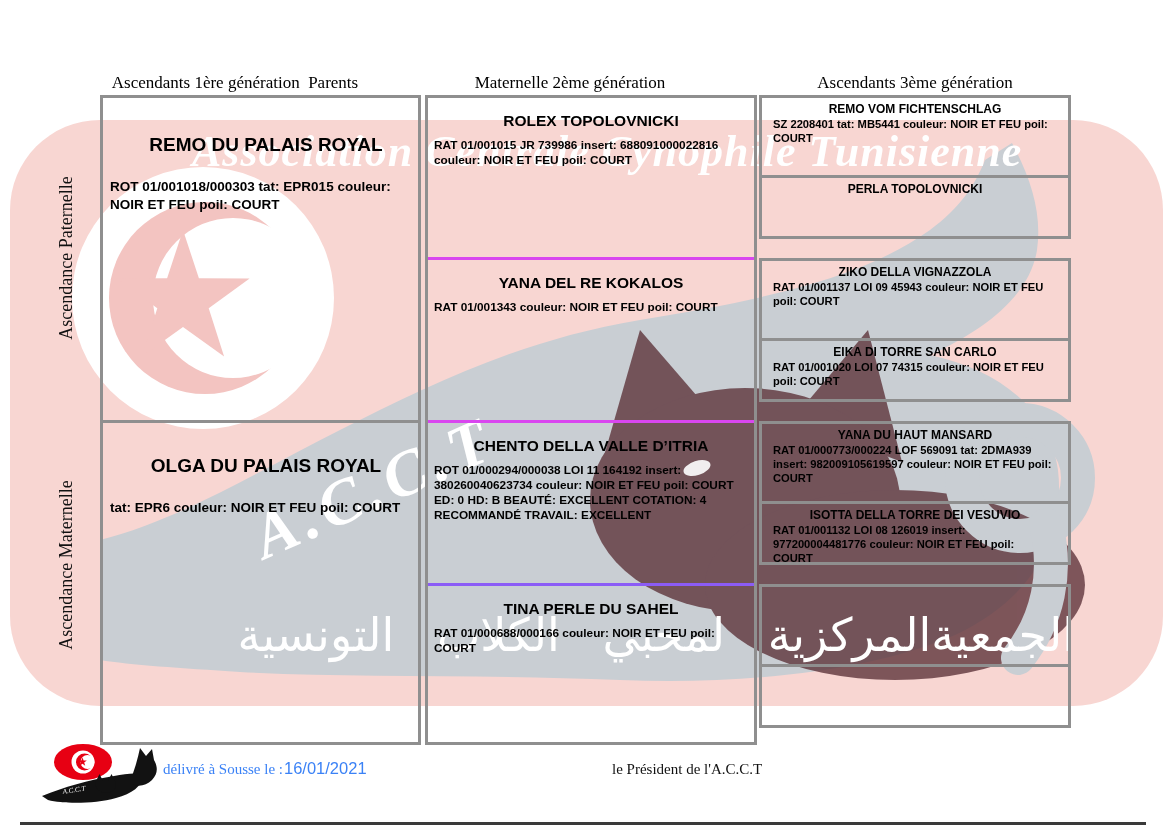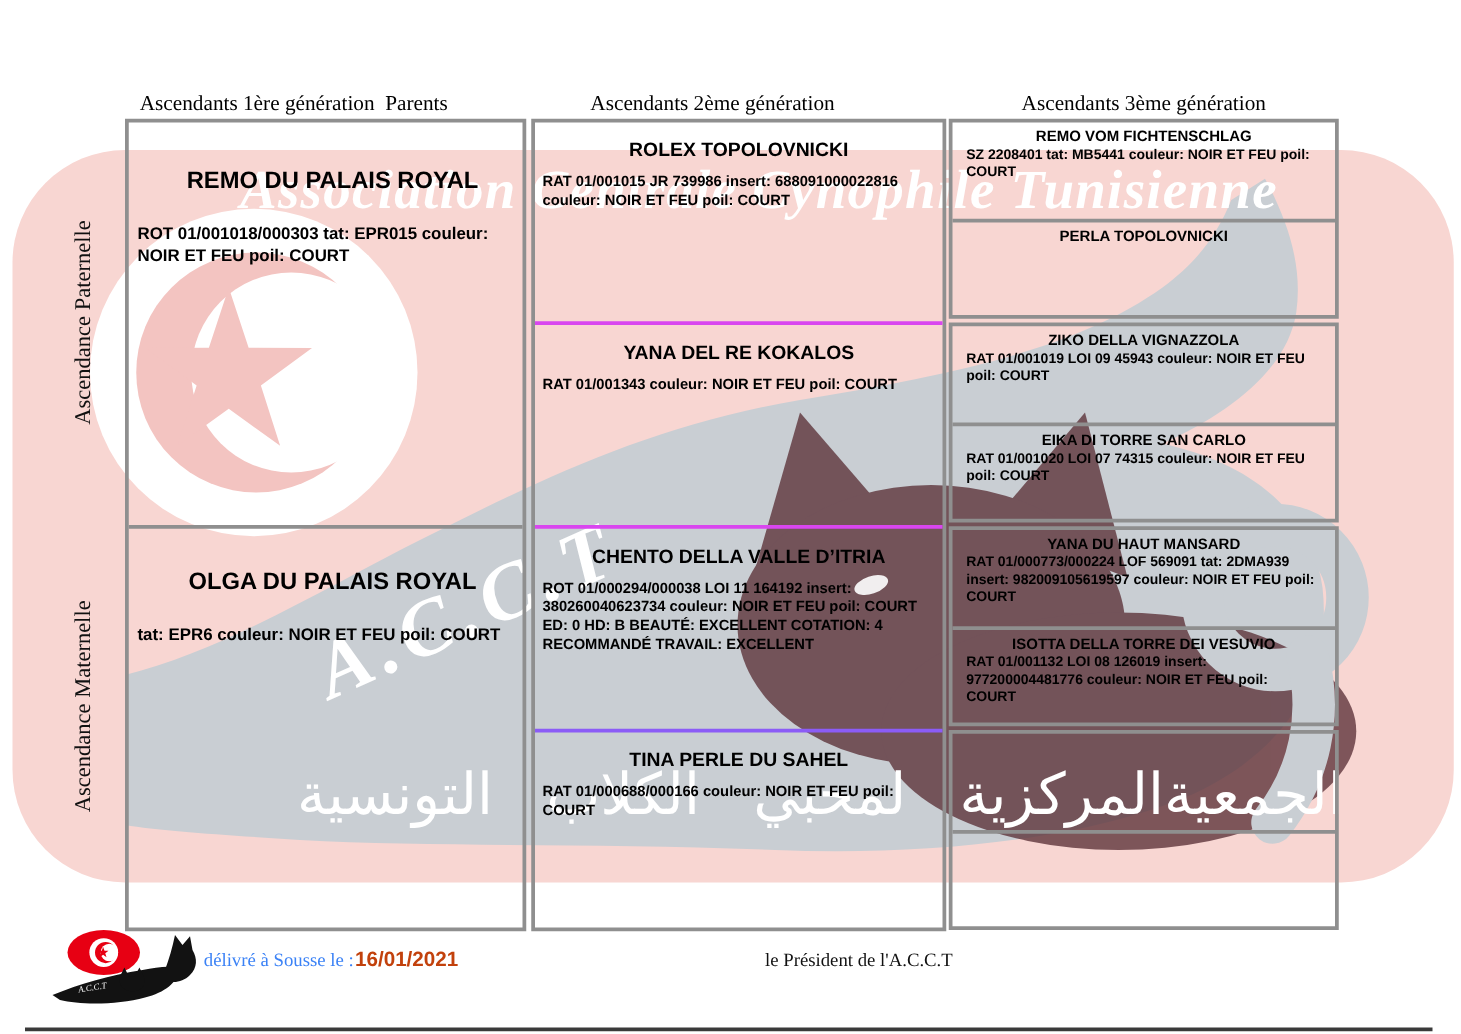--- a/index.html
+++ b/index.html
@@ -29,21 +29,21 @@
   .side-label{position:absolute;width:280px;height:24px;z-index:3;text-align:center;
     font-family:"Liberation Serif",serif;font-size:18px;color:#111;transform:rotate(-90deg);}
   .side-paternal{left:-72px;top:246px;}
   .side-maternal{left:-72px;top:553px;}
 
   
   .gbox{position:absolute;border:3px solid #8f8f8f;box-sizing:border-box;z-index:2;
         background:transparent;display:flex;flex-direction:column;}
   .col1{left:100px;top:95px;width:321px;height:650px;}
   .col2{left:425px;top:95px;width:332px;height:650px;}
-  .g3box{left:759px;width:312px;height:160px;}
+  .g3box{left:759px;width:312px;height:144px;}
   .g3a{top:95px;} .g3b{top:258px;} .g3c{top:421px;} .g3d{top:584px;}
 
   .cell{position:relative;overflow:hidden;}
   .col1 .c1{height:322px;border-bottom:3px solid #8f8f8f;}
   .col1 .c2{flex:1;}
   .col2 .c1{height:159px;}
   .col2 .cn{height:160px;border-top:3px solid #d946ef;}
   .col2 .cl{flex:1;border-top:3px solid #8b5cf6;}
   .g3box .c1{height:77px;border-bottom:3px solid #8f8f8f;}
   .g3box .c2{flex:1;}
@@ -55,21 +55,21 @@
   .g2-name{font-size:15.5px;text-align:center;margin-top:14px;}
   .g2-details{font-size:11.8px;margin-top:8px;padding:0 6px;line-height:1.28;}
   .g3-name{font-size:12px;text-align:center;margin-top:4px;}
   .g3-details{font-size:11.2px;margin-top:1px;padding:0 11px;line-height:1.25;}
 
   
   .footer-logo{position:absolute;left:36px;top:742px;z-index:3;}
   .issued-label{position:absolute;left:163px;top:761px;z-index:3;
     font-family:"Liberation Serif",serif;font-size:15px;color:#3b82f6;}
   .issued-date{position:absolute;left:284px;top:759px;z-index:3;
-    font-size:16.5px;font-weight:bold;color:#c2410c;}
+    font-size:16.5px;font-weight:normal;color:#3b82f6;}
   .president{position:absolute;left:612px;top:761px;z-index:3;
     font-family:"Liberation Serif",serif;font-size:15px;color:#111;}
   .bottom-line{position:absolute;left:20px;top:822px;width:1126px;height:3px;
     background:#3a3a3a;z-index:3;}
 </style>
 </head>
 <body>
 
 <div class="page">
 
@@ -110,21 +110,21 @@
       <circle cx="1020" cy="478" r="58"></circle>
       <path d="M 1046 525 C 1058 572 1048 620 1018 658"></path>
     </g>
   </svg>
 
   <div class="wm-assoc">Association Centrale Cynophile Tunisienne</div>
   <div class="wm-acct">A.C.C.T</div>
   <div class="wm-arabic">الجمعيةالمركزية لمحبي الكلاب التونسية</div>
 
   <div class="gen-header gh1">Ascendants 1ère génération  Parents</div>
-  <div class="gen-header gh2">Ascendants 2ème génération</div>
+  <div class="gen-header gh2">Maternelle 2ème génération</div>
   <div class="gen-header gh3">Ascendants 3ème génération</div>
 
   <div class="side-label side-paternal">Ascendance Paternelle</div>
   <div class="side-label side-maternal">Ascendance Maternelle</div>
 
   <div class="gbox col1">
     <div class="cell c1">
       <div class="dog-name p-name">REMO DU PALAIS ROYAL</div>
       <div class="dog-details p-details">ROT 01/001018/000303 tat: EPR015 couleur: NOIR ET FEU poil: COURT</div>
     </div>
@@ -158,21 +158,21 @@
       <div class="dog-name g3-name">REMO  VOM  FICHTENSCHLAG</div>
       <div class="dog-details g3-details">SZ 2208401 tat: MB5441 couleur: NOIR ET FEU poil: COURT</div>
     </div>
     <div class="cell c2">
       <div class="dog-name g3-name">PERLA TOPOLOVNICKI</div>
     </div>
   </div>
   <div class="gbox g3box g3b">
     <div class="cell c1">
       <div class="dog-name g3-name">ZIKO  DELLA VIGNAZZOLA</div>
-      <div class="dog-details g3-details">RAT 01/001019 LOI 09 45943 couleur: NOIR ET FEU poil: COURT</div>
+      <div class="dog-details g3-details">RAT 01/001137 LOI 09 45943 couleur: NOIR ET FEU poil: COURT</div>
     </div>
     <div class="cell c2">
       <div class="dog-name g3-name">EIKA DI TORRE SAN CARLO</div>
       <div class="dog-details g3-details">RAT 01/001020 LOI 07 74315 couleur: NOIR ET FEU poil: COURT</div>
     </div>
   </div>
   <div class="gbox g3box g3c">
     <div class="cell c1">
       <div class="dog-name g3-name">YANA  DU HAUT MANSARD</div>
       <div class="dog-details g3-details">RAT 01/000773/000224 LOF 569091 tat: 2DMA939 insert: 982009105619597 couleur: NOIR ET FEU poil: COURT</div>

